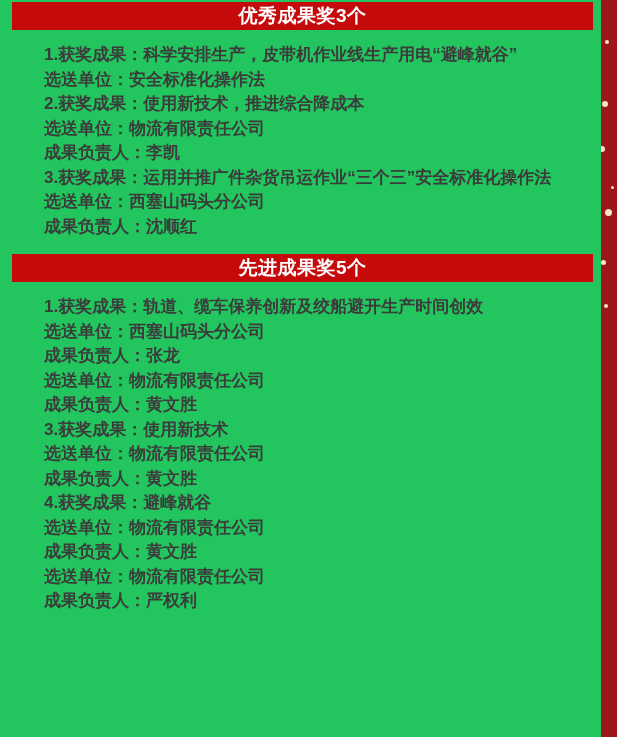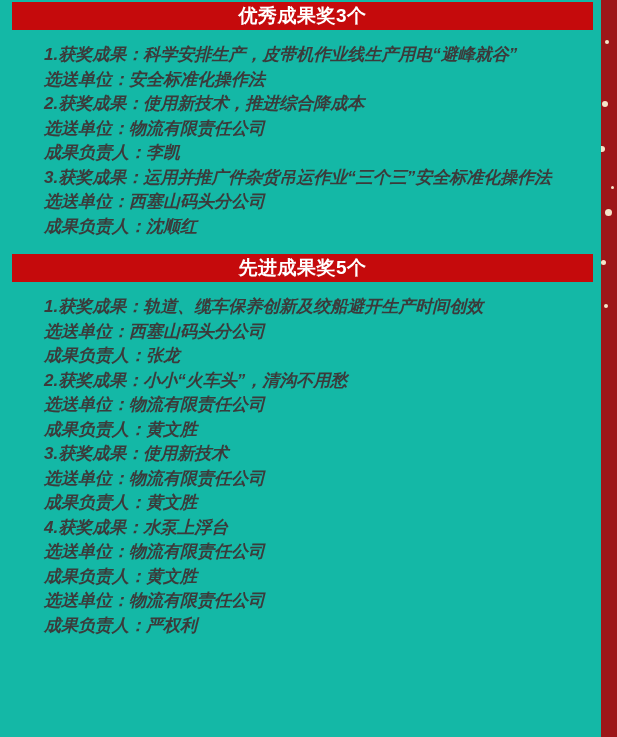--- a/index.html
+++ b/index.html
@@ -10,21 +10,21 @@
     width: 617px;
     height: 737px;
     background: #fdf8ef;
     font-family: "Liberation Sans", "DejaVu Sans", sans-serif;
     overflow: hidden;
   }
   .page {
     position: relative;
     width: 617px;
     height: 737px;
-    background: #14b8a6;
+    background: #22c55e;
   }
   .content {
     position: absolute;
     left: 12px;
     top: 2px;
     width: 581px;
   }
   .section-header {
     height: 28px;
     background: #c50a0c;
@@ -38,21 +38,20 @@
   }
   .section-body {
     padding: 13px 6px 15px 32px;
     font-size: 17px;
     font-weight: bold;
     color: #3b3b3b;
     line-height: 24.5px;
   }
   .line {
     white-space: nowrap;
-    font-style: italic;
   }
   .side-band {
     position: absolute;
     right: 0;
     top: 0;
     width: 16px;
     height: 737px;
     background: #9d1619;
     overflow: hidden;
   }
@@ -79,27 +78,26 @@
           <div class="line"><span>选送单位：</span><span>西塞山码头分公司</span></div>
           <div class="line"><span>成果负责人：</span><span>沈顺红</span></div>
         </div>
       </section>
       <section class="award-section">
         <div class="section-header">先进成果奖5个</div>
         <div class="section-body">
           <div class="line"><span>1.</span><span>获奖成果：</span><span>轨道、缆车保养创新及绞船避开生产时间创效</span></div>
           <div class="line"><span>选送单位：</span><span>西塞山码头分公司</span></div>
           <div class="line"><span>成果负责人：</span><span>张龙</span></div>
-          <div class="line"><span>2.</span><span>获奖成果：</span><span>小小“火车头”，清沟不用愁</span></div>
           <div class="line"><span>选送单位：</span><span>物流有限责任公司</span></div>
           <div class="line"><span>成果负责人：</span><span>黄文胜</span></div>
           <div class="line"><span>3.</span><span>获奖成果：</span><span>使用新技术</span></div>
           <div class="line"><span>选送单位：</span><span>物流有限责任公司</span></div>
           <div class="line"><span>成果负责人：</span><span>黄文胜</span></div>
-          <div class="line"><span>4.</span><span>获奖成果：</span><span>水泵上浮台</span></div>
+          <div class="line"><span>4.</span><span>获奖成果：</span><span>避峰就谷</span></div>
           <div class="line"><span>选送单位：</span><span>物流有限责任公司</span></div>
           <div class="line"><span>成果负责人：</span><span>黄文胜</span></div>
           <div class="line"><span>选送单位：</span><span>物流有限责任公司</span></div>
           <div class="line"><span>成果负责人：</span><span>严权利</span></div>
         </div>
       </section>
     </div>
   <div class="side-band" id="side-band">
       <span class="band-dot" style="left: 4px; top: 40px; width: 4px; height: 4px; background: rgb(246, 227, 200);"></span>
       <span class="band-dot" style="left: 1px; top: 101px; width: 6px; height: 6px; background: rgb(246, 227, 200);"></span>

